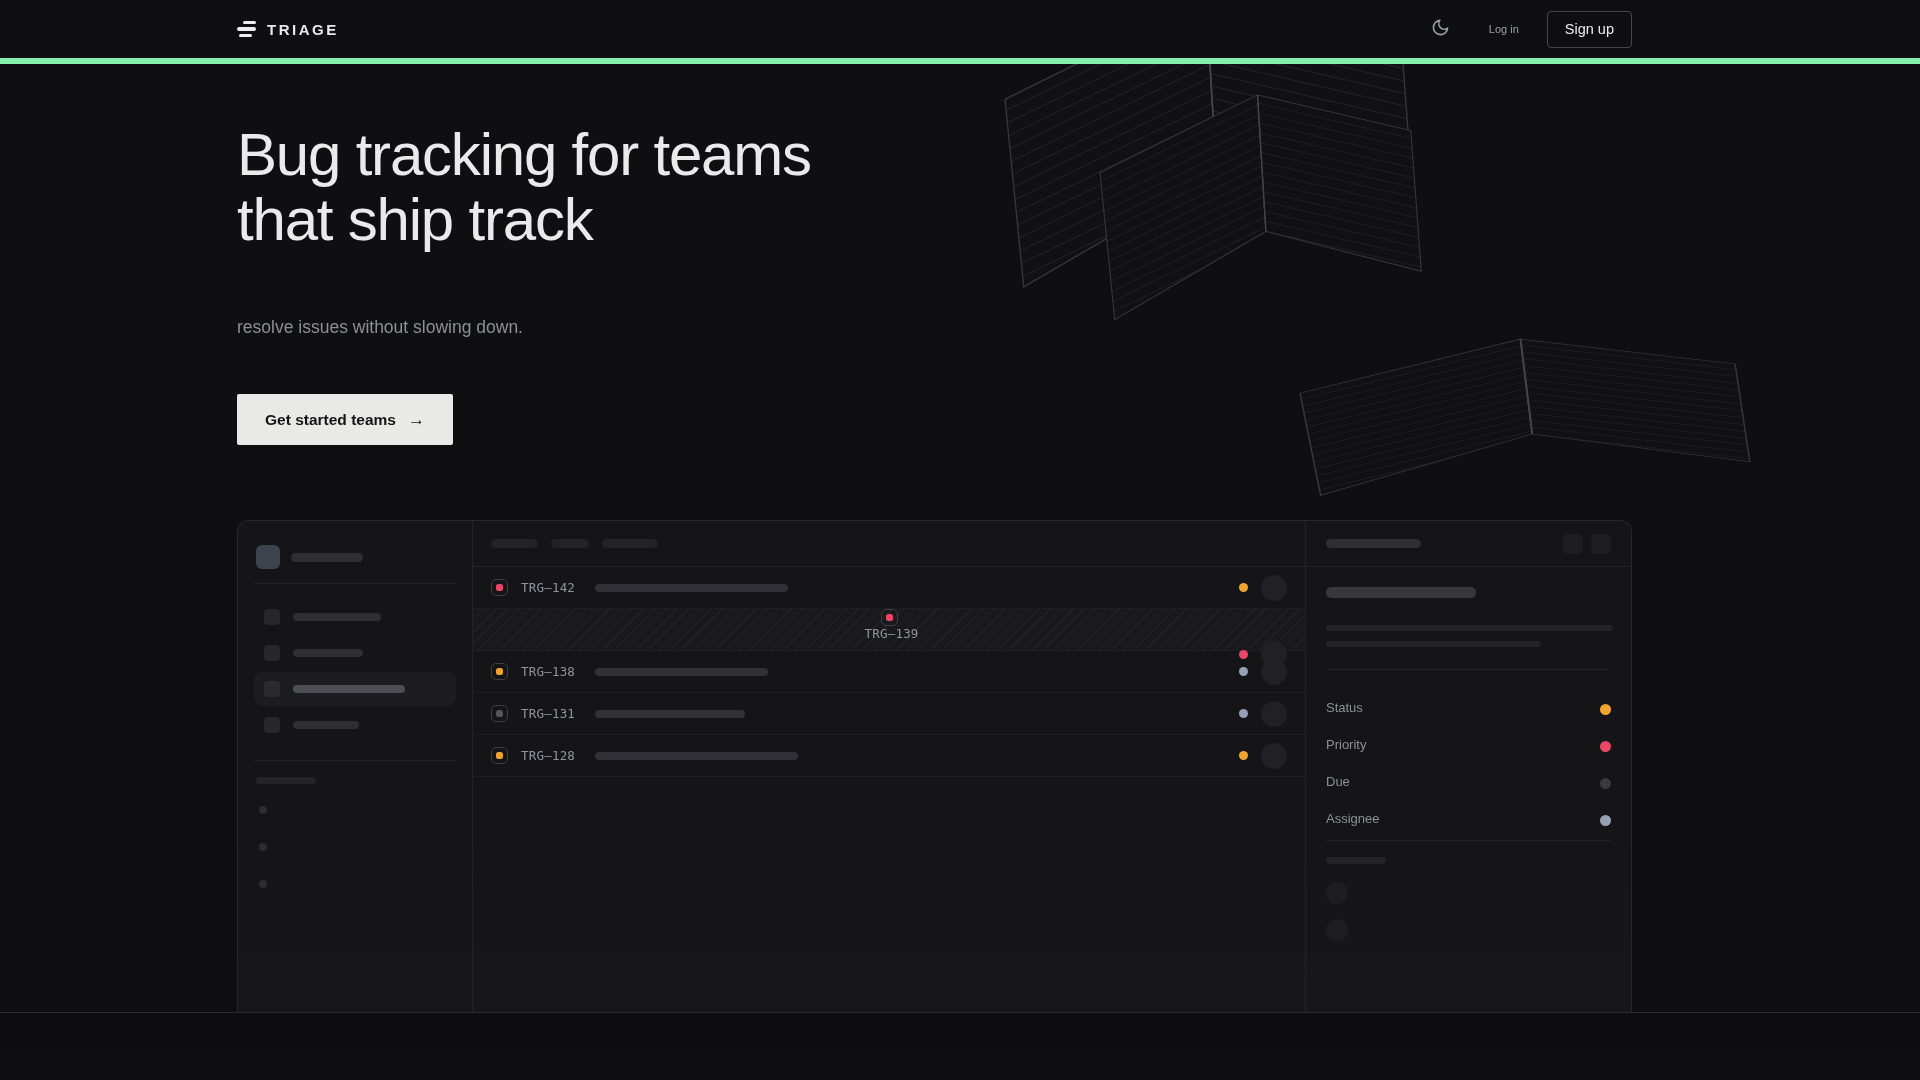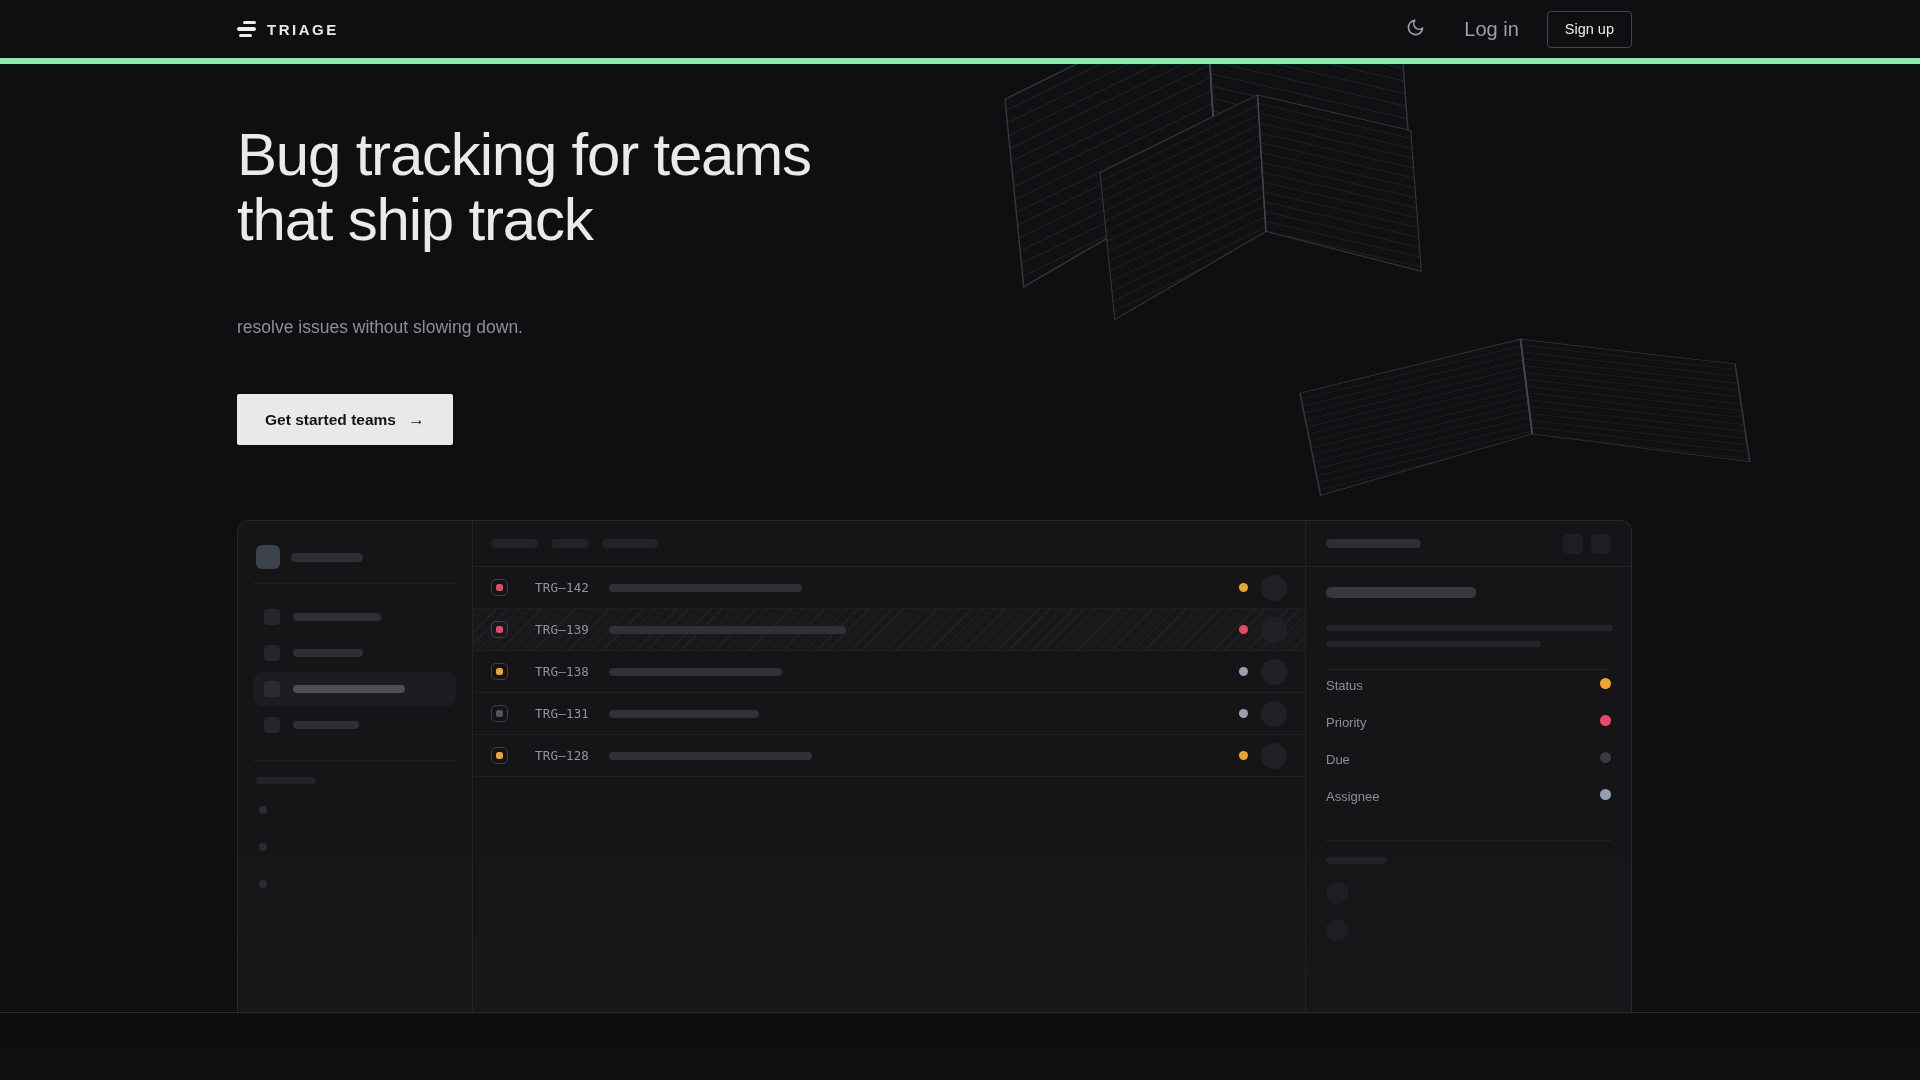--- a/index.html
+++ b/index.html
@@ -23,21 +23,21 @@
   }
   .brand { display: flex; align-items: center; gap: 11px; }
   .logo-mark { display: flex; flex-direction: column; gap: 3px; width: 19px; }
   .logo-mark b { display: block; height: 3.5px; border-radius: 2px; background: #ededed; }
   .logo-mark b:nth-child(1) { width: 13px; margin-left: 6px; }
   .logo-mark b:nth-child(2) { width: 19px; }
   .logo-mark b:nth-child(3) { width: 13px; margin-left: 2px; }
   .brand-name { font-size: 15px; font-weight: 700; letter-spacing: 2.5px; color: #e8e8e8; }
   .nav-right { display: flex; align-items: center; gap: 28px; }
   .moon-btn { background: none; border: none; cursor: pointer; display: flex; padding: 4px; }
-  .login-link { font-size: 20px; color: #9aa0a6; text-decoration: none; cursor: pointer; background: none; border: none; font-family: inherit; margin-left: 7px; }
+  .login-link { font-size: 11px; color: #9aa0a6; text-decoration: none; cursor: pointer; background: none; border: none; font-family: inherit; margin-left: 7px; }
   .signup-btn {
     font-size: 14.5px; color: #ececec; background: none; font-family: inherit;
     border: 1px solid #45454b; border-radius: 4px; height: 37px; padding: 0 17px; cursor: pointer;
   }
 
   
   .hero { position: relative; height: 982px; }
   .decoration { position: absolute; left: 1000px; top: 0; z-index: 1; }
   .hero-content { position: relative; z-index: 2; padding-top: 58px; }
   .hero h1 {
@@ -101,28 +101,29 @@
     border-bottom: 1px solid #232327;
   }
   .list-header .skel { height: 9px; border-radius: 5px; background: #222227; }
   .issue-row {
     height: 42px; display: flex; align-items: center; padding: 0 18px;
     border-bottom: 1px solid #1f1f23;
   }
   .issue-row.selected {
     background-color: rgba(255,255,255,0.018);
     background-image: repeating-linear-gradient(135deg, rgba(255,255,255,0.04) 0 1px, transparent 1px 8px);
+    flex-direction: column;
   }
   .issue-icon {
     width: 17px; height: 17px; border-radius: 5px; border: 1.5px solid #3e3e45;
     display: flex; align-items: center; justify-content: center; flex: none;
   }
   .issue-icon i { display: block; width: 7px; height: 7px; border-radius: 2.5px; }
   .issue-id {
-    margin-left: 27px; width: 62px;
+    margin-left: 13px; width: 62px;
     font-family: "DejaVu Sans Mono", monospace;
     font-size: 12.5px; letter-spacing: 0.2px; color: #8f959d;
   }
   .issue-title { height: 8px; border-radius: 4px; background: #303036; margin-left: 12px; }
   .row-right { margin-left: auto; display: flex; align-items: center; }
   .issue-dot { width: 9px; height: 9px; border-radius: 50%; }
   .issue-avatar { width: 26px; height: 26px; border-radius: 50%; background: #202025; margin-left: 13px; }
 
   
   .m-panel { display: flex; flex-direction: column; }
@@ -131,21 +132,21 @@
     border-bottom: 1px solid #232327;
   }
   .panel-header .skel { width: 95px; height: 9px; }
   .panel-header-btns { margin-left: auto; display: flex; gap: 8px; }
   .panel-sq { width: 20px; height: 20px; border-radius: 5px; background: #1e1e22; }
   .panel-body { padding: 20px; }
   .panel-title { width: 150px; height: 11px; background: #37373c; }
   .panel-line1 { width: 287px; height: 6px; margin-top: 27px; }
   .panel-line2 { width: 215px; height: 6px; margin-top: 10px; }
   .panel-body hr { margin: 22px 0 8px 0; }
-  .panel-field { height: 37px; display: flex; align-items: flex-start; justify-content: space-between; }
+  .panel-field { height: 37px; display: flex; align-items: flex-end; justify-content: space-between; }
   .panel-field .f-label { font-size: 13px; color: #8b9096; }
   .panel-field .f-dot { width: 11px; height: 11px; border-radius: 50%; }
   .panel-sec-label { width: 60px; height: 7px; margin-top: 16px; }
   .panel-circles { margin-top: 18px; }
   .panel-circle { width: 22px; height: 22px; border-radius: 50%; background: #1e1e22; margin-bottom: 15px; }
 
   
   .footer-band {
     position: absolute; left: 0; bottom: 0; width: 1920px; height: 34px;
     background: #0d0d10; border-top: 1px solid #2b2b2e; z-index: 4;

